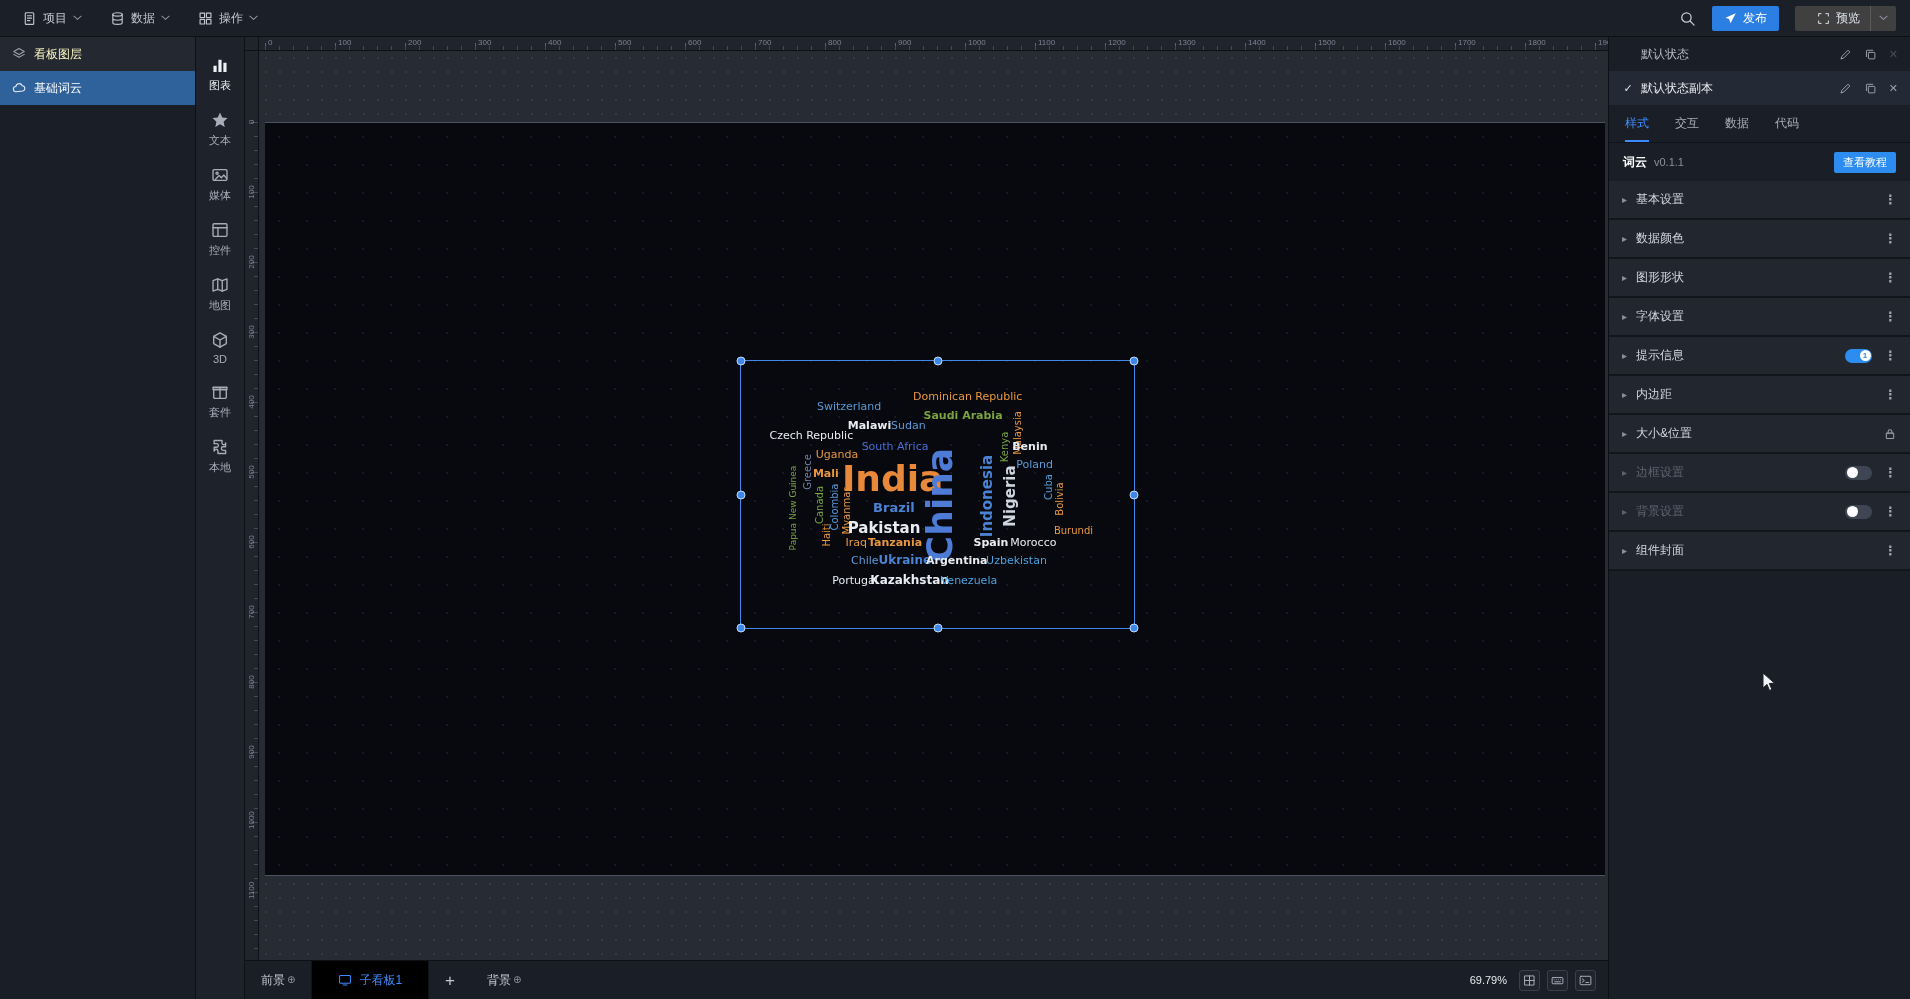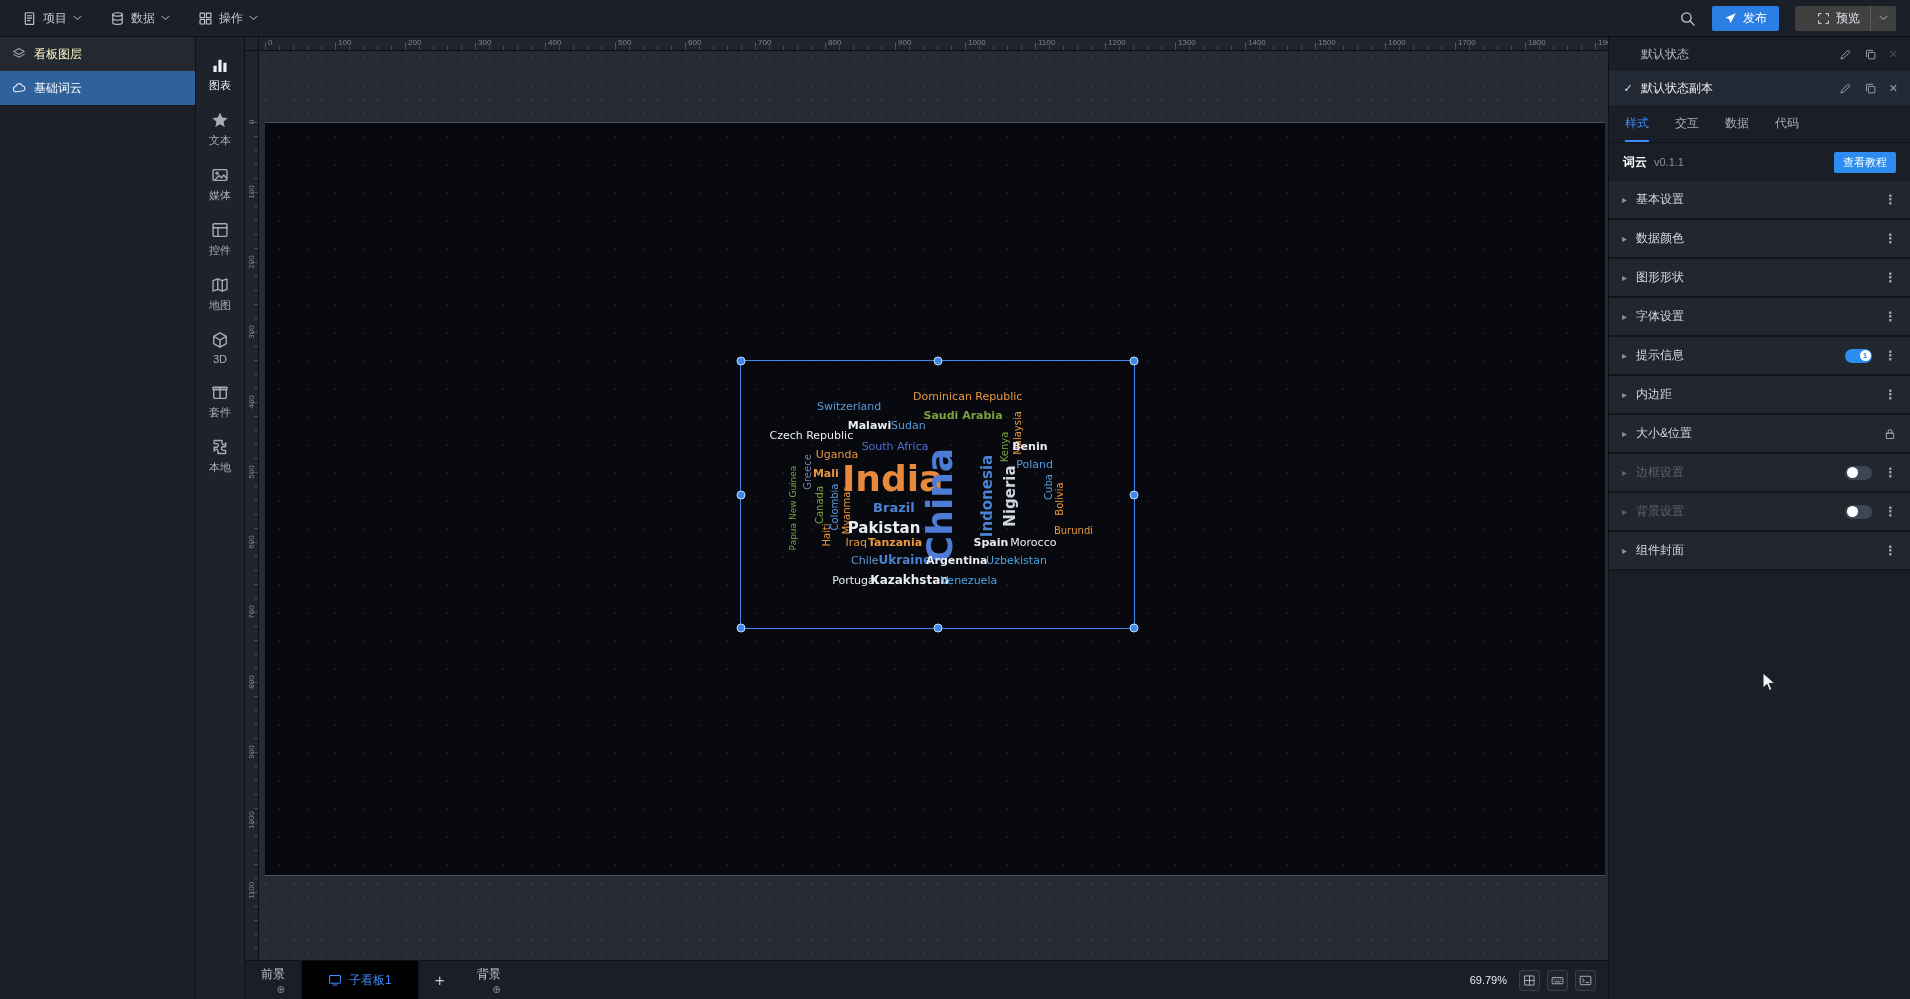--- a/index.html
+++ b/index.html
@@ -106,21 +106,21 @@
   .icon.lock{width:14px;height:14px;color:#9aa1ad;}
   .inspector-status{position:absolute;left:0;right:0;bottom:0;height:42px;padding:4px 12px 5px 12px;
     border-top:1px solid #0d1015;display:flex;flex-direction:column;justify-content:space-between;font-size:11px;}
   .status-line{display:flex;justify-content:space-between;align-items:center;}
   .status-line .lbl{color:#9aa1ad;}
   .status-line .val{color:#dde1e8;}
 
   
   .bottombar{position:absolute;left:245px;bottom:0;width:1363px;height:39px;background:#1a1e26;
     border-top:1px solid #0d1015;display:flex;align-items:center;z-index:5;}
-  .fg,.bg{display:flex;align-items:flex-end;gap:2px;padding:0 16px;color:#c2c7d0;flex-direction:column;}
+  .fg,.bg{display:flex;align-items:center;gap:2px;padding:0 16px;color:#c2c7d0;}
   .sup{font-size:10px;color:#8a919d;margin-top:-1px;}
   .board-tab{display:flex;align-items:center;gap:7px;height:100%;padding:0 26px;background:#000000;
     color:#3d8bff;border-left:1px solid #10131a;border-right:1px solid #10131a;}
   .board-tab .icon{width:14px;height:14px;}
   .add-tab{width:42px;text-align:center;font-size:17px;color:#c2c7d0;line-height:39px;}
   .bottom-right{margin-left:auto;display:flex;align-items:center;gap:7px;padding-right:12px;}
   .zoom{font-size:11px;color:#e8ebf0;margin-right:5px;}
   .mini-btn{width:21px;height:21px;border:1px solid #39404d;border-radius:3px;background:#1f242d;
     color:#aab1bc;display:flex;align-items:center;justify-content:center;}
   .mini-btn .icon{width:13px;height:13px;}

